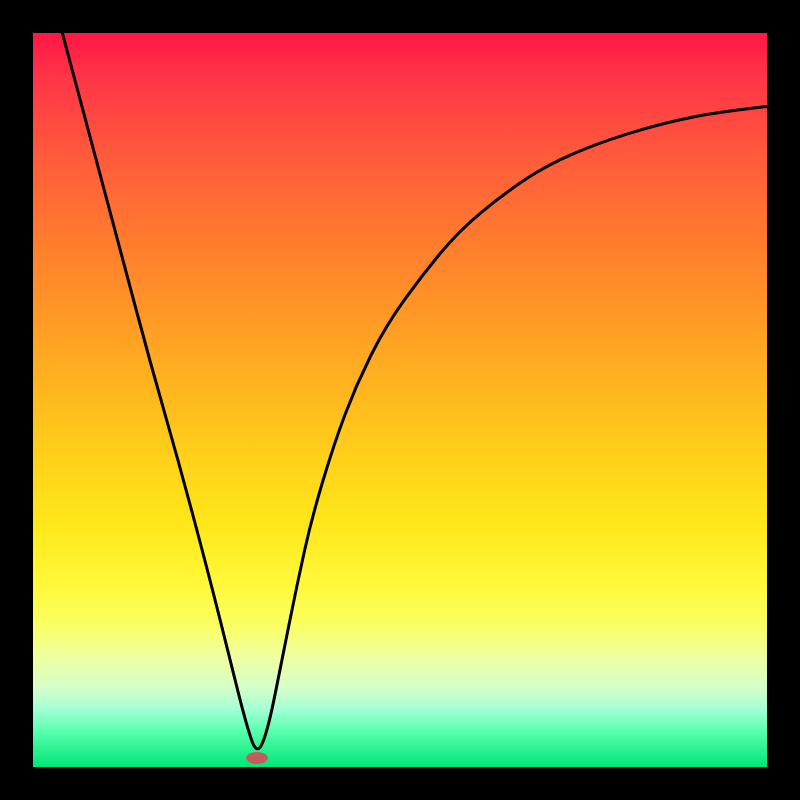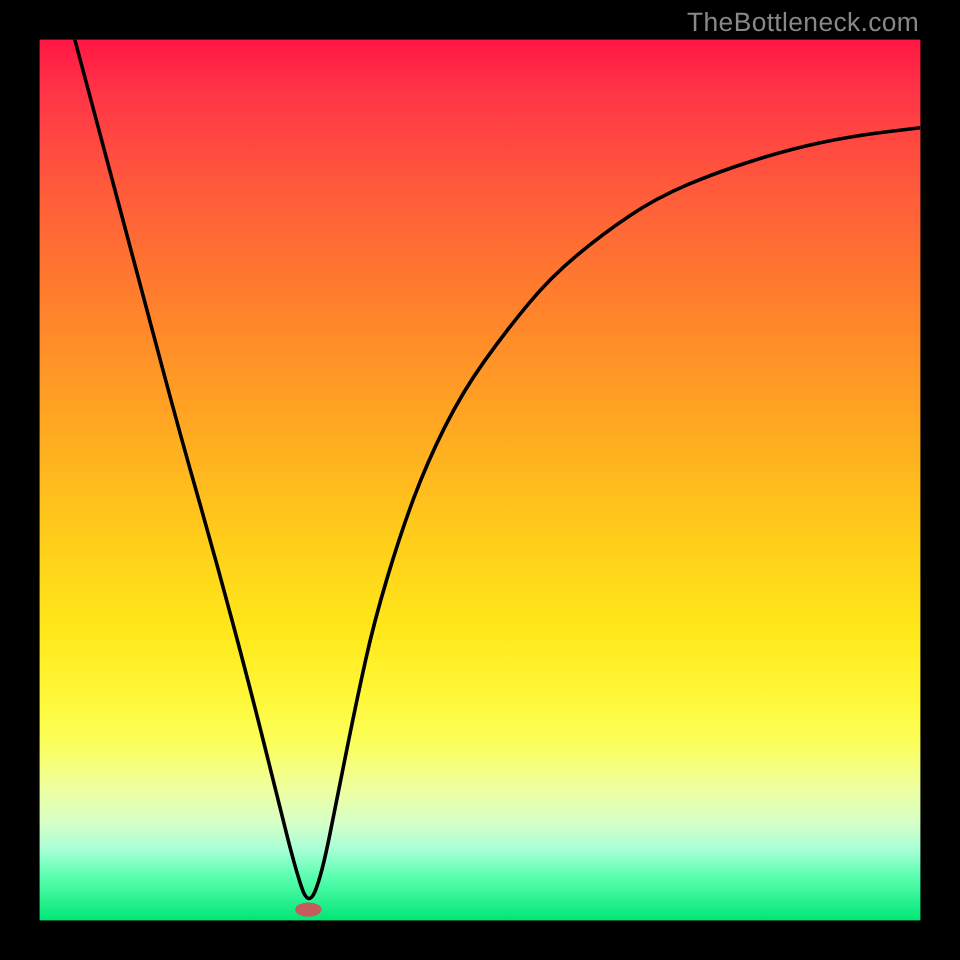--- a/index.html
+++ b/index.html
@@ -70,20 +70,19 @@
       width: 22px;
       height: 12px;
       background: #c65b5b;
       border-radius: 50%;
     }
   </style>
 </head>
 <body>
 
 <div class="chart-container">
-  <div class="watermark">TheBottleneck.com</div>
   <div class="plot-area">
     <svg class="curve-svg" viewBox="0 0 734 734" preserveAspectRatio="none">
       <path id="curvePath" class="curve-path" d="M 29.36 0 Q 29.36 0 44.04 55.05000000000001 Q 58.72 110.10000000000002 73.4 165.15000000000003 Q 88.08 220.20000000000005 102.75999999999999 275.25 Q 117.44 330.29999999999995 132.12 381.67999999999995 Q 146.8 433.06 161.48000000000002 488.11 Q 176.16 543.16 187.17000000000002 587.2 Q 198.18 631.24 205.51999999999998 660.6 Q 212.85999999999999 689.96 218.365 706.475 Q 223.87 722.99 229.375 710.145 Q 234.88 697.3 242.22000000000003 660.5999999999999 Q 249.56000000000003 623.9 256.90000000000003 587.2 Q 264.24 550.5 271.58000000000004 517.47 Q 278.92 484.43999999999994 289.93 447.74 Q 300.94 411.04 311.95 381.68 Q 322.96 352.32 337.64 322.96000000000004 Q 352.32 293.6 370.67 267.90999999999997 Q 389.02000000000004 242.21999999999997 407.37 220.20000000000002 Q 425.71999999999997 198.18000000000006 447.74 179.83000000000004 Q 469.76 161.48000000000002 491.78 146.8 Q 513.8 132.12 539.49 121.11000000000001 Q 565.1800000000001 110.10000000000002 594.54 100.92500000000001 Q 623.9 91.75 649.5899999999999 86.245 Q 675.28 80.74000000000001 704.64 77.07 T 734 73.39999999999998"></path>
     </svg>
     <div id="ovalMarker" class="oval-marker" style="left: 212.87px; top: 719.192px;"></div>
   </div>
 </div>
 
 </body></html>

